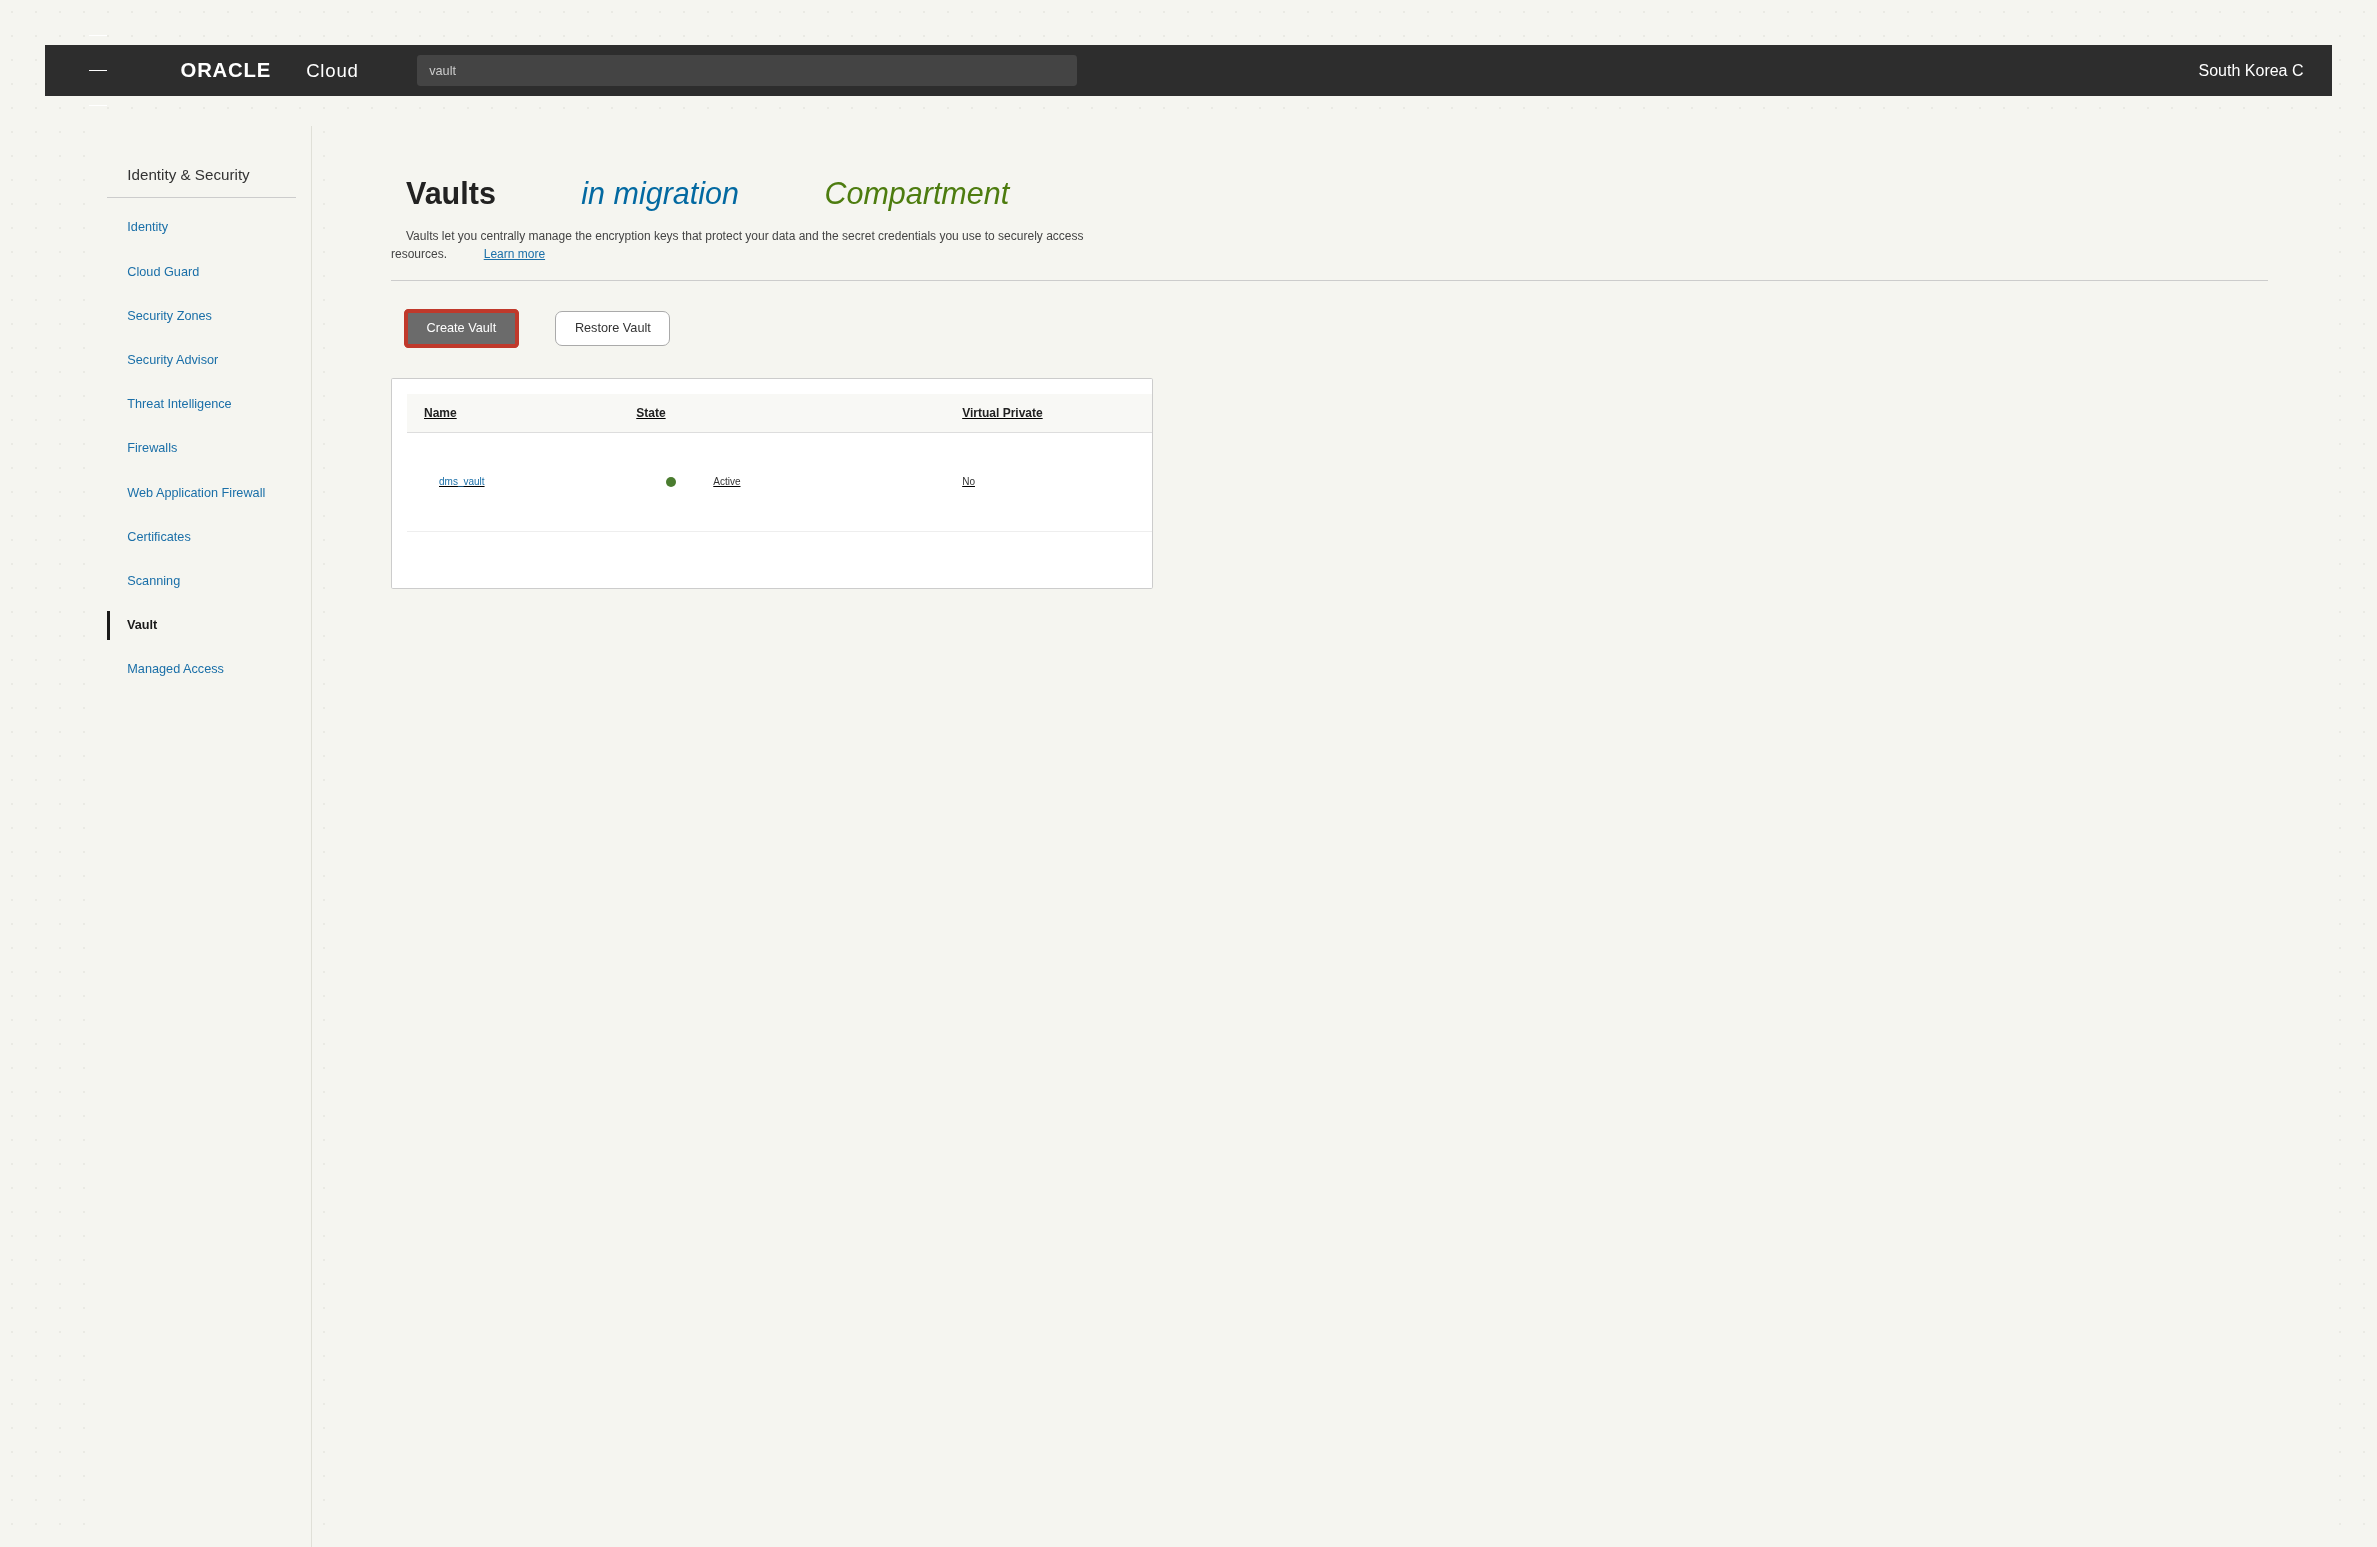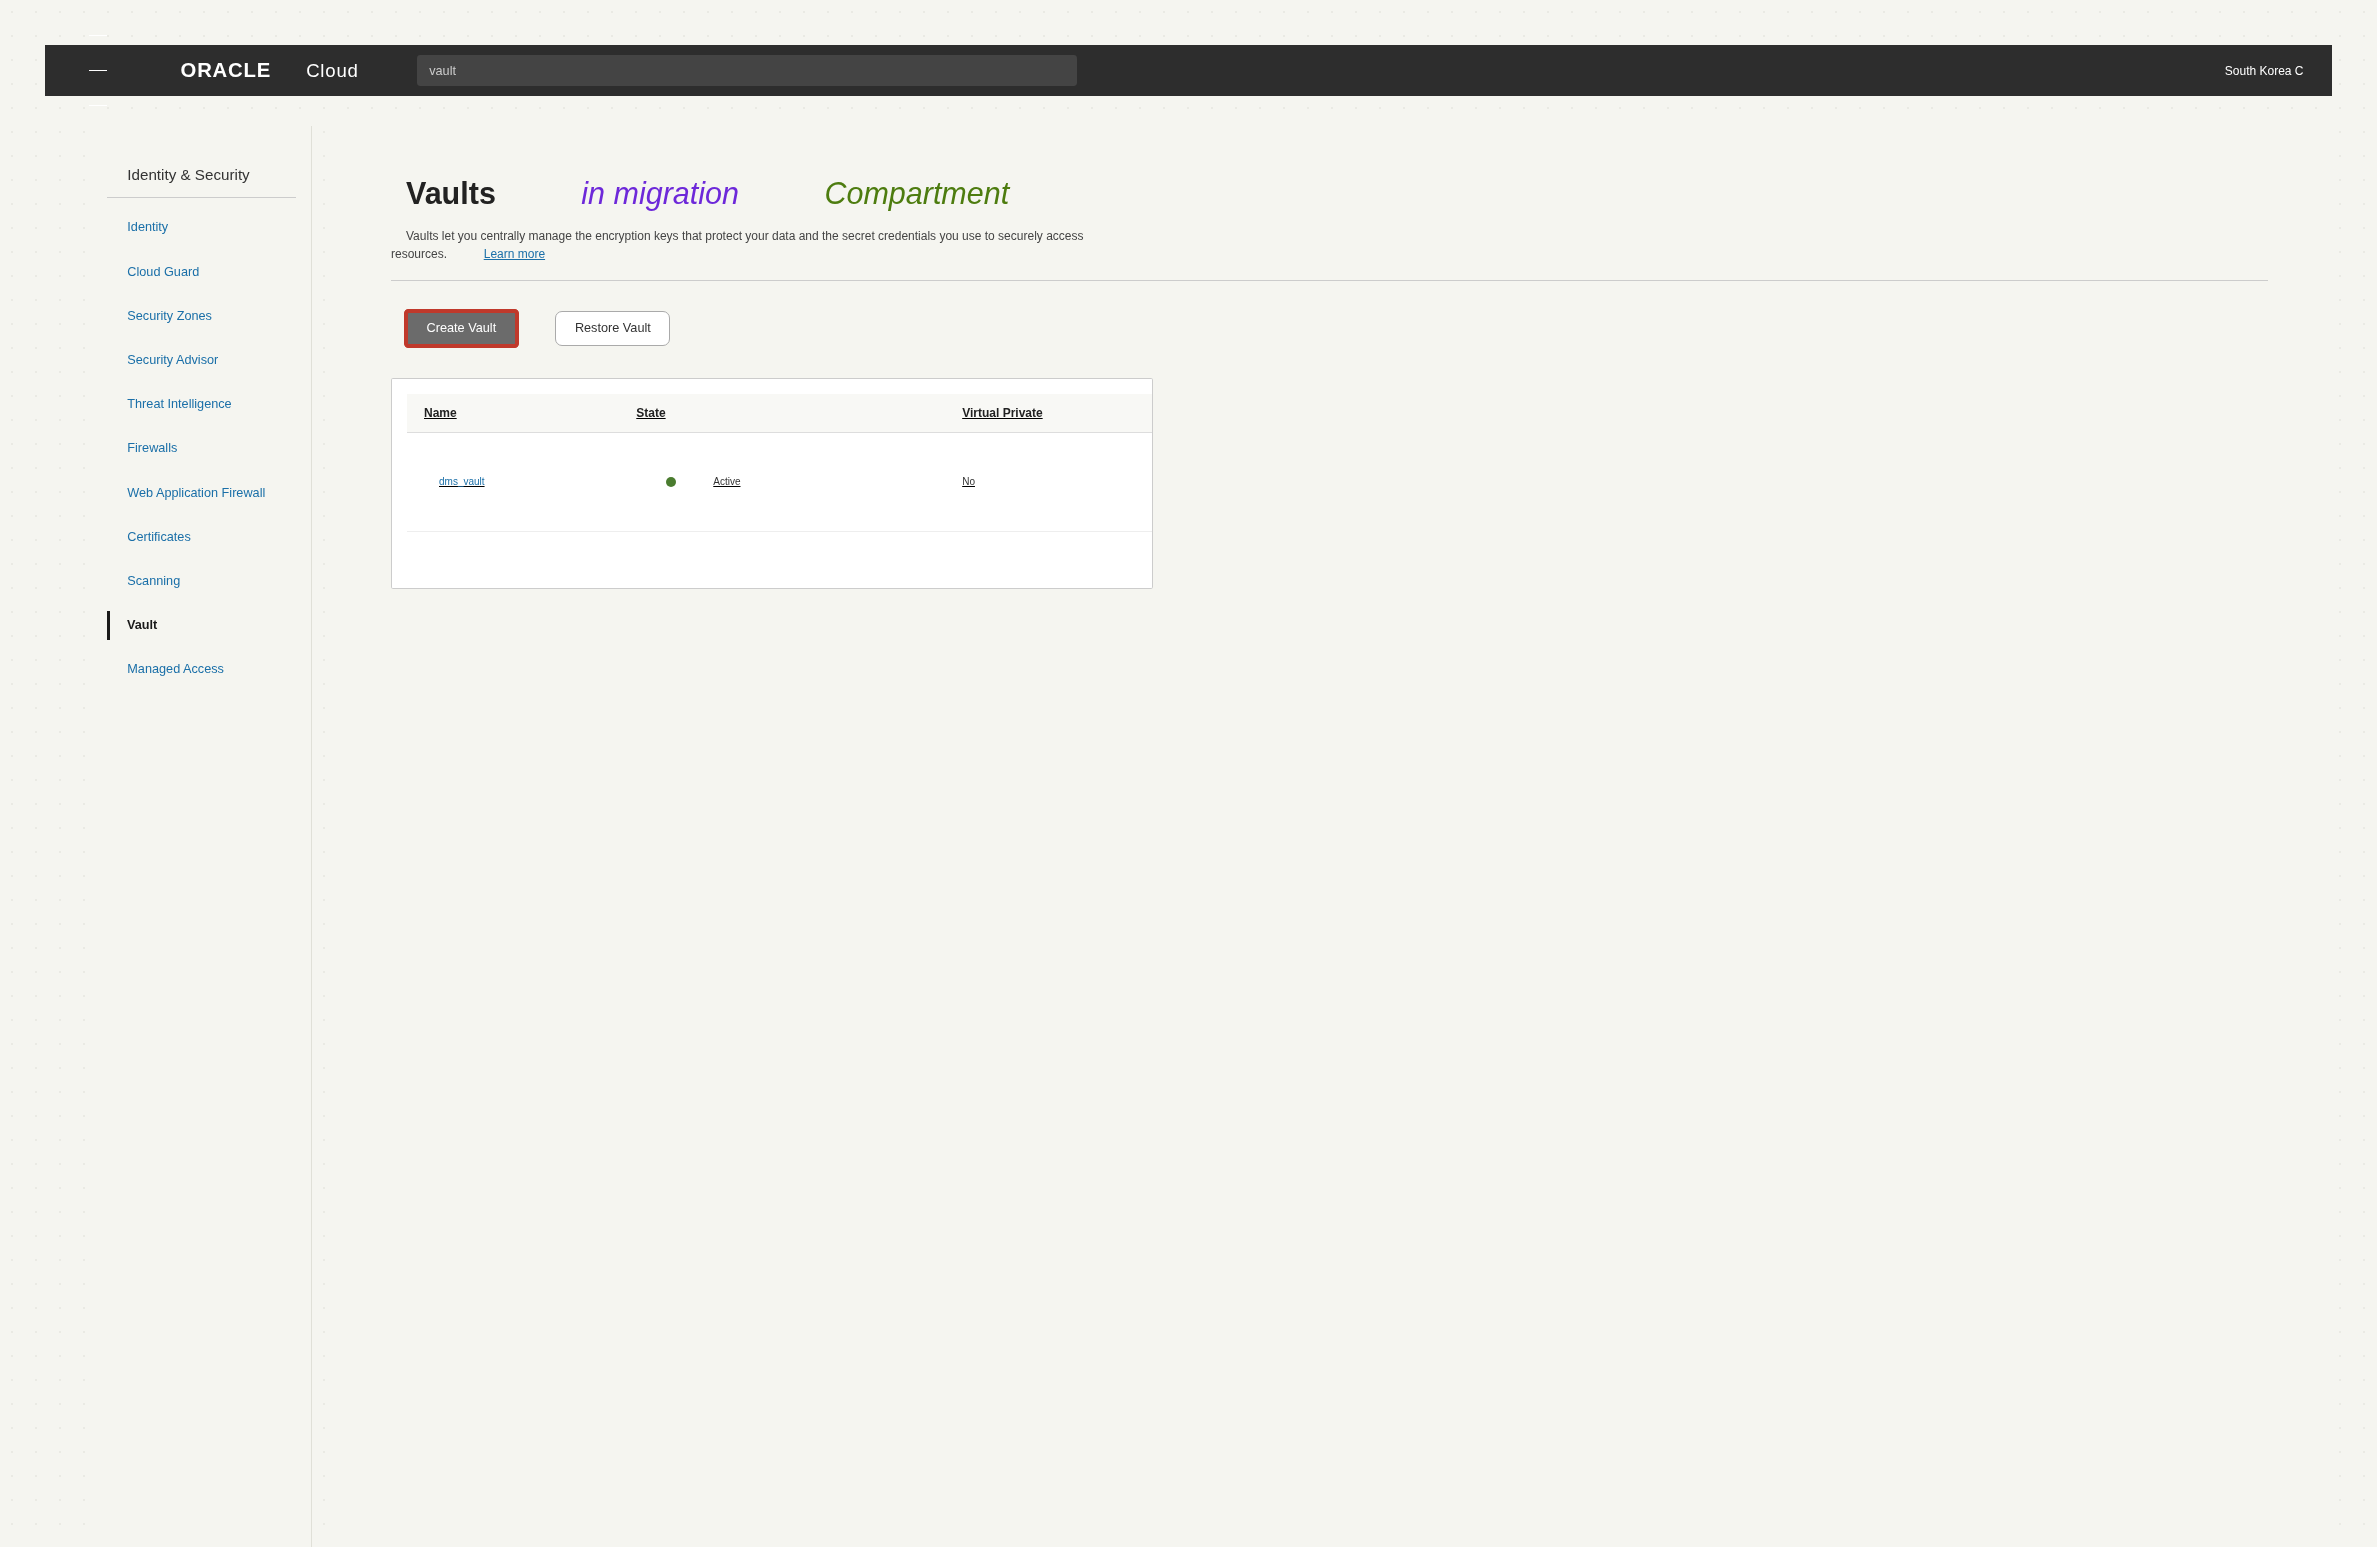--- a/index.html
+++ b/index.html
@@ -54,21 +54,21 @@
       border: none;
       border-radius: 3.4px;
       color: #ccc;
       font-size: 12.7px;
       padding: 0 12px;
       outline: none;
     }
     .header-search::placeholder { color: #999; }
     .header-region {
       color: white;
-      font-size: 12px;
+      font-size: 16px;
       margin-left: auto;
     }
 
     
     .layout {
       display: flex;
       min-height: calc(100vh - 51px);
       padding-left: 32px;
     }
 
@@ -112,21 +112,21 @@
     }
 
     .page-title {
       font-size: 30.5px;
       font-weight: 300;
       color: #222;
       margin-bottom: 12px;
       line-height: 1.2;
     }
     .page-title .title-bold { font-weight: 700; }
-    .page-title .title-italic { font-style: italic; color: #6d28d9; font-weight: 300; }
+    .page-title .title-italic { font-style: italic; color: #0369a1; font-weight: 300; }
     .page-title .title-compartment { font-style: italic; color: #4d7c0f; font-weight: 400; }
 
     .page-description {
       font-size: 12px;
       color: #444;
       margin-bottom: 17px;
       max-width: 762px;
       line-height: 1.5;
     }
     .page-description a {

